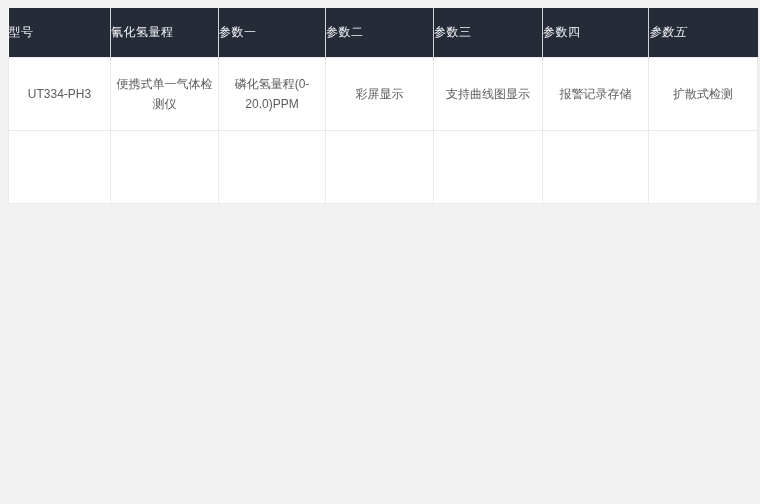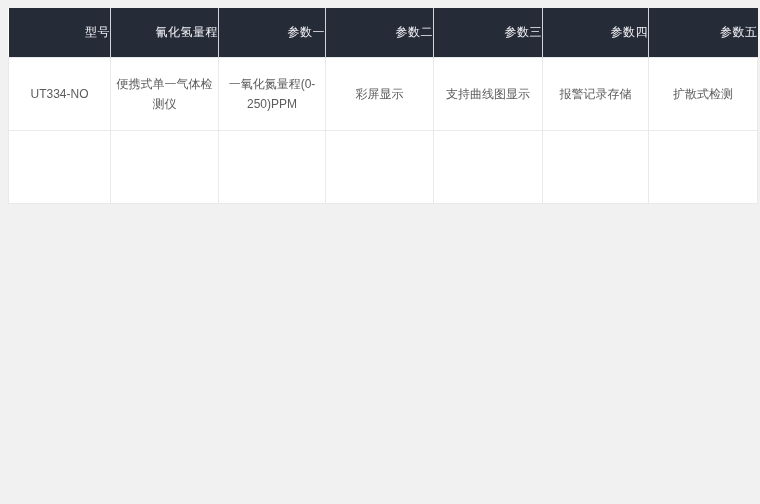--- a/index.html
+++ b/index.html
@@ -27,26 +27,26 @@
     border-collapse:collapse;
     table-layout:fixed;
     background:var(--row-bg);
   }
   table.spec-table thead th{
     background:var(--header-bg);
     color:var(--header-text);
     font-size:12px;
     font-weight:400;
     height:49px;
-    text-align:right;
+    text-align:left;
     vertical-align:middle;
     border-right:1px solid var(--header-divider);
     letter-spacing:0.5px;
   }
-  table.spec-table thead th:last-child{border-right:none;}
+  table.spec-table thead th:last-child{border-right:none;font-style:italic;}
   table.spec-table tbody td{
     height:73px;
     background:var(--row-bg);
     color:var(--cell-text);
     font-size:12px;
     line-height:20px;
     text-align:center;
     vertical-align:middle;
     border:1px solid var(--border);
     padding:0 2px;
@@ -76,23 +76,23 @@
           <th>氰化氢量程</th>
           <th>参数一</th>
           <th>参数二</th>
           <th>参数三</th>
           <th>参数四</th>
           <th>参数五</th>
         </tr>
     </thead>
     <tbody>
         <tr>
-          <td>UT334-NO</td>
+          <td>UT334-PH3</td>
           <td>便携式单一气体检测仪</td>
-          <td>一氧化氮量程(0-250)PPM</td>
+          <td>磷化氢量程(0-20.0)PPM</td>
           <td>彩屏显示</td>
           <td>支持曲线图显示</td>
           <td>报警记录存储</td>
           <td>扩散式检测</td>
         </tr>
         <tr class="partial-row">
           <td></td>
           <td></td>
           <td></td>
           <td></td>

